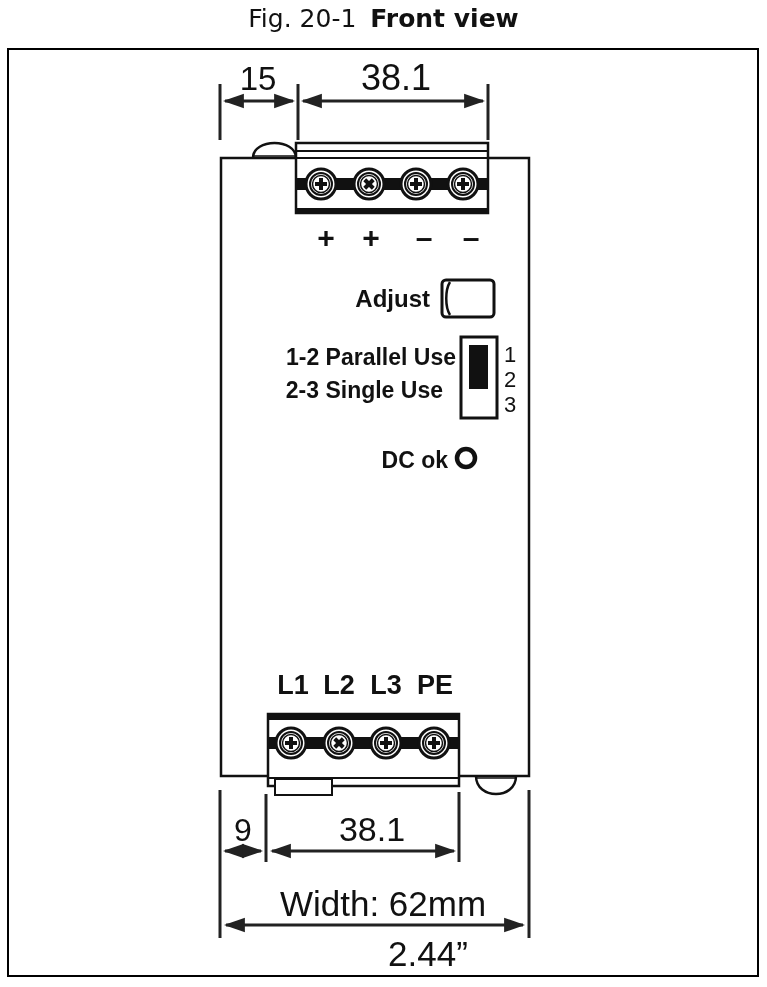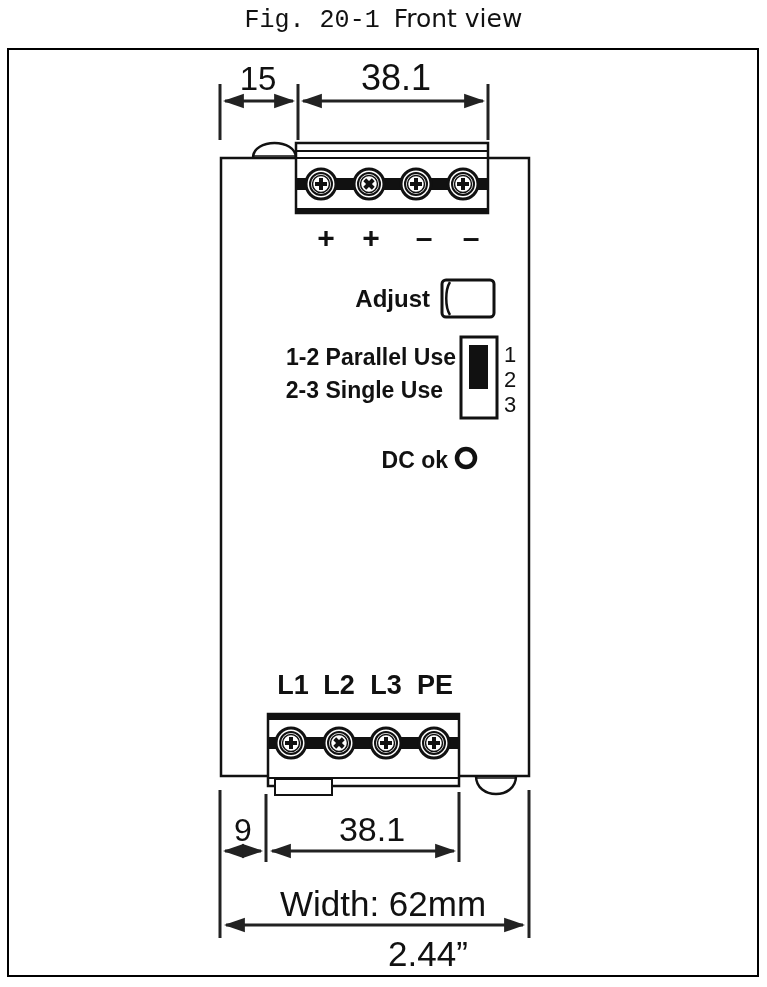--- a/index.html
+++ b/index.html
@@ -1,22 +1,22 @@
 <!DOCTYPE html>
 <html><head>
 <meta charset="utf-8">
 <style>
   html, body { margin: 0; padding: 0; background: #ffffff; }
   body { width: 767px; height: 987px; position: relative; overflow: hidden; font-family: "Liberation Sans", sans-serif; }
   .caption {
     position: absolute; left: 0; top: 4px; width: 767px; text-align: center;
     font-family: "DejaVu Sans", sans-serif; font-size: 25px; color: #111;
   }
-  .caption .fig { font-weight: normal; font-family: Liberation Mono, monospace; }
-  .caption .ttl { font-weight: normal; margin-left: 14px; margin-top: 43px; }
+  .caption .fig { font-weight: normal; }
+  .caption .ttl { font-weight: bold; margin-left: 14px; margin-top: 43px; }
   .frame {
     position: absolute; left: 7px; top: 48px; width: 752px; height: 929px;
     border: 2px solid #000; box-sizing: border-box;
   }
   svg.drawing { position: absolute; left: 0; top: 0; }
   .lbl { font-family: "Liberation Sans", sans-serif; fill: #111; }
   .lbl-b { font-family: "Liberation Sans", sans-serif; font-weight: bold; fill: #111; }
 </style>
 </head>
 <body>

